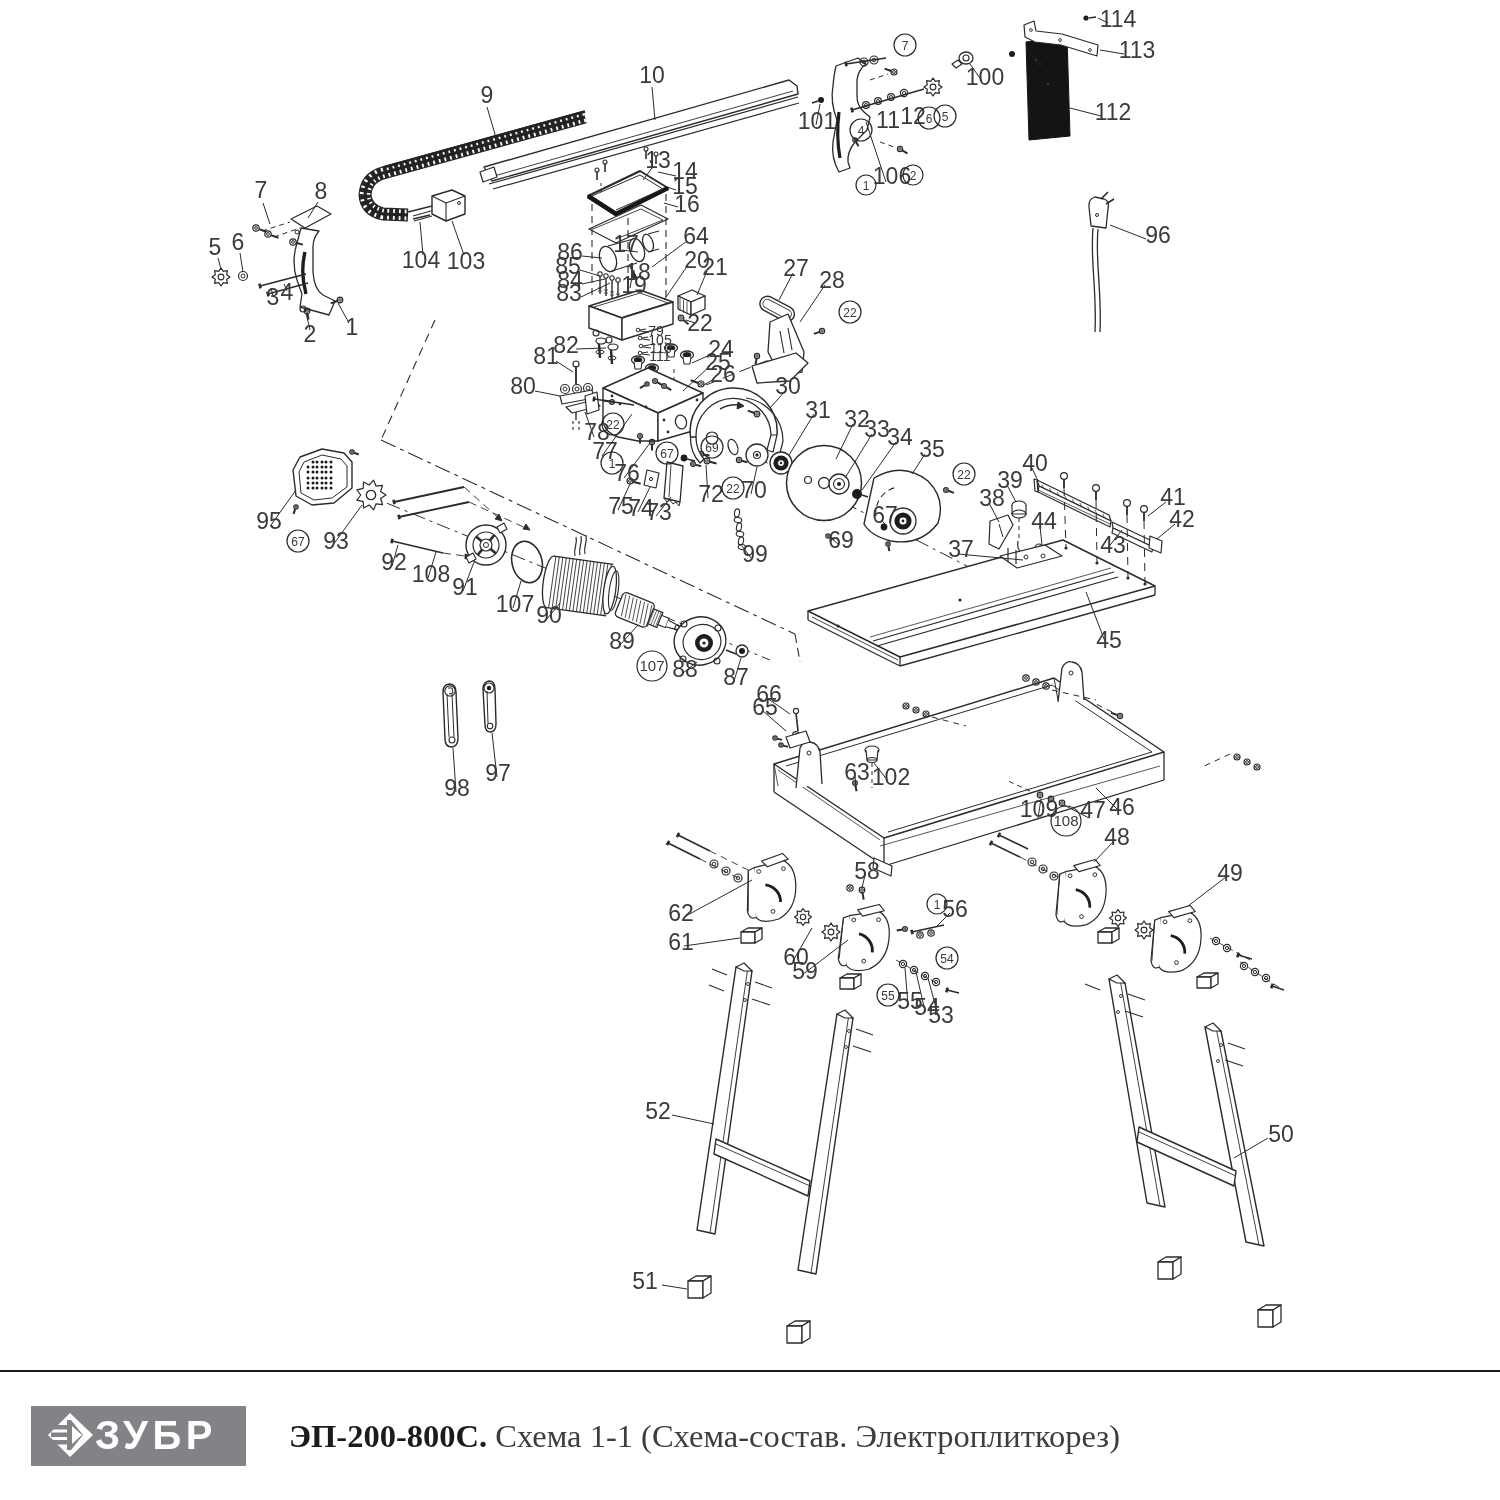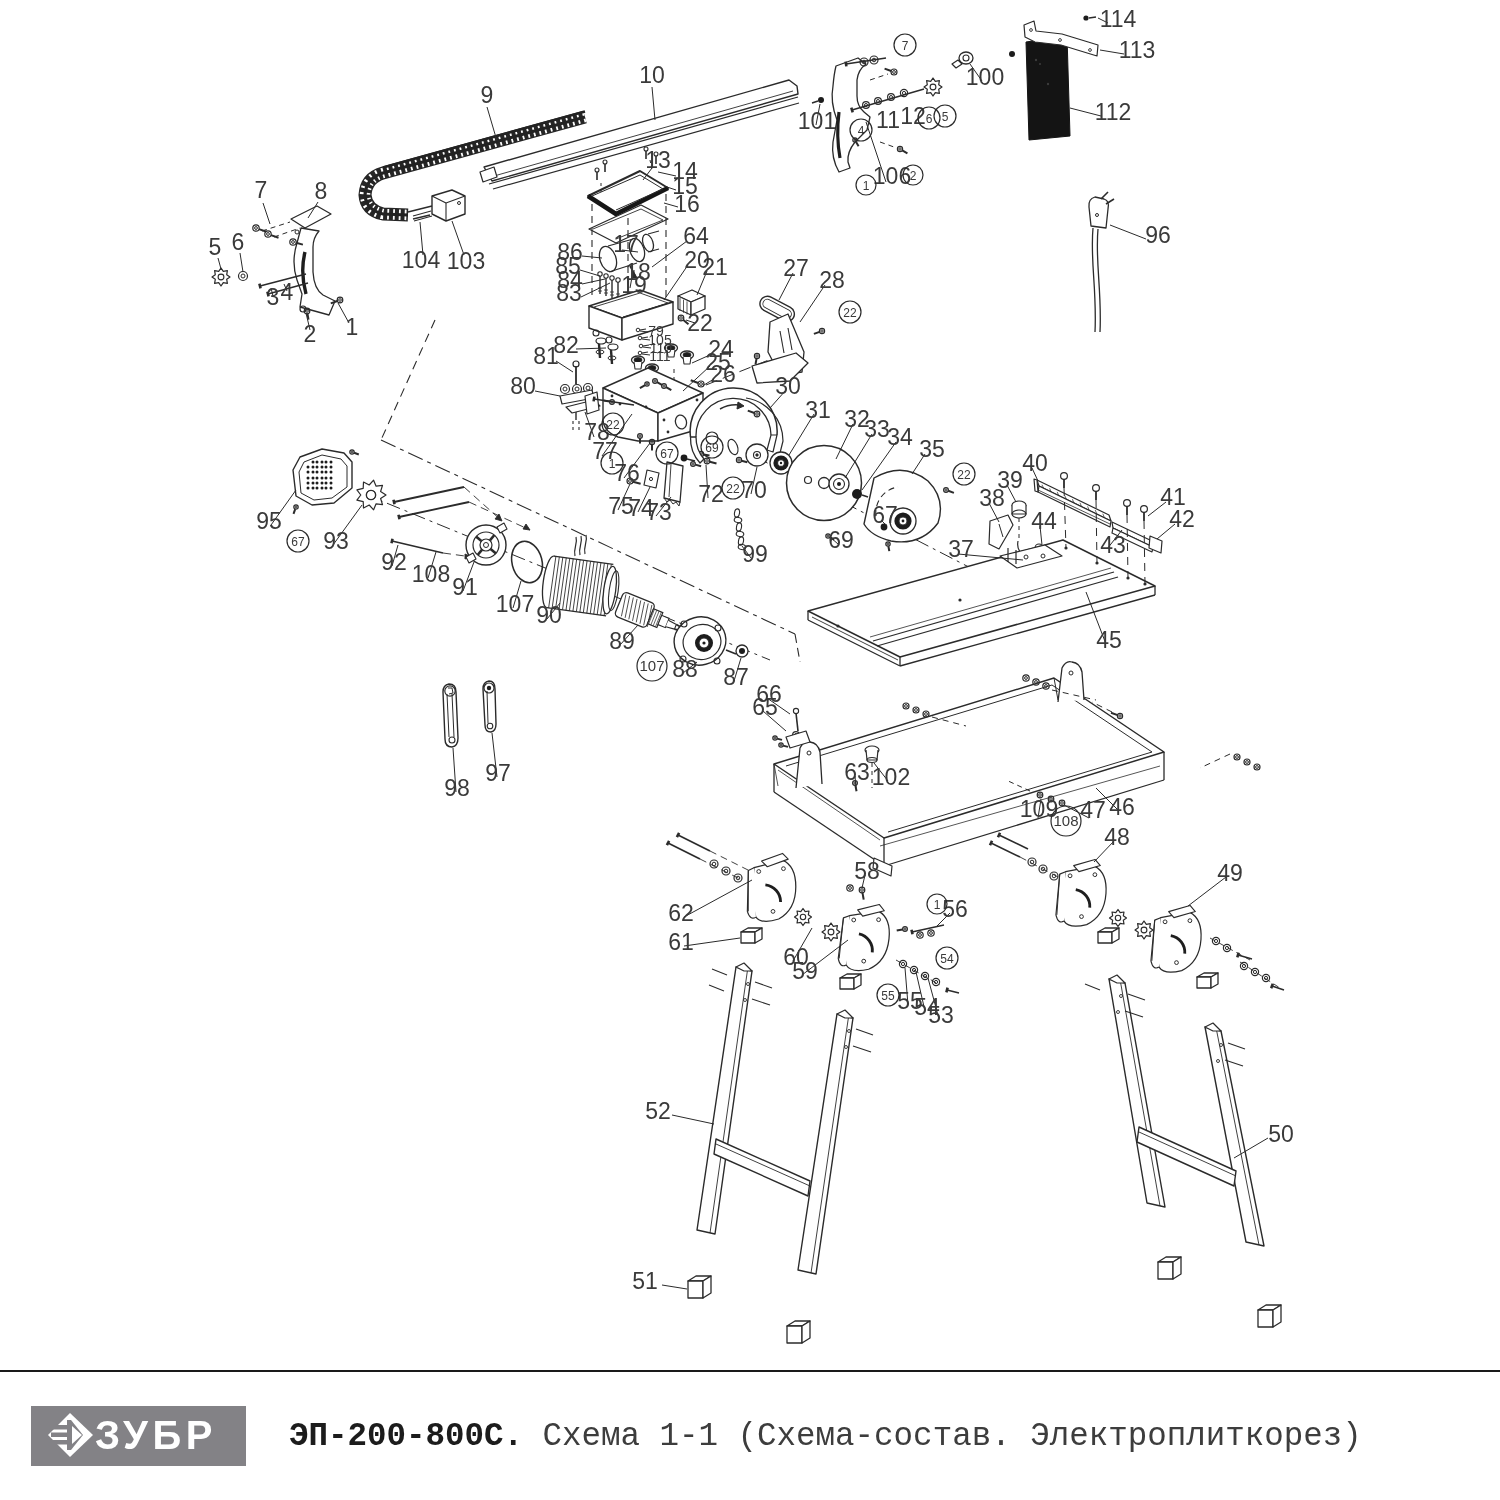--- a/index.html
+++ b/index.html
@@ -1206,12 +1206,12 @@
       <rect x="20" y="19" width="17" height="4.5"></rect>
       <rect x="20" y="26.5" width="17" height="4.5"></rect>
       <rect x="20" y="34" width="17" height="4.5"></rect>
       <polygon points="40,14 52,29 40,44 36,44 36,14"></polygon>
     </g>
 <polygon points="41,20 51,29 41,38" fill="#ffffff"></polygon>
 
 <text x="64" y="43" font-size="40" font-weight="bold" fill="#ffffff" letter-spacing="4.5" font-family="Liberation Sans, sans-serif">ЗУБР</text>
 </svg>
 
-<div style="position:absolute;left:289px;top:1418px;font-family:Liberation Mono, monospace;font-size:32.5px;color:#1c1c1c;white-space:nowrap"><b>ЭП-200-800С.</b> <span style="color:#3d3d3d">Схема 1-1 (Схема-состав. Электроплиткорез)</span></div>
+<div style="position:absolute;left:289px;top:1418px;font-family:Liberation Serif, serif;font-size:32.5px;color:#1c1c1c;white-space:nowrap"><b>ЭП-200-800С.</b> <span style="color:#3d3d3d">Схема 1-1 (Схема-состав. Электроплиткорез)</span></div>
 </body></html>

